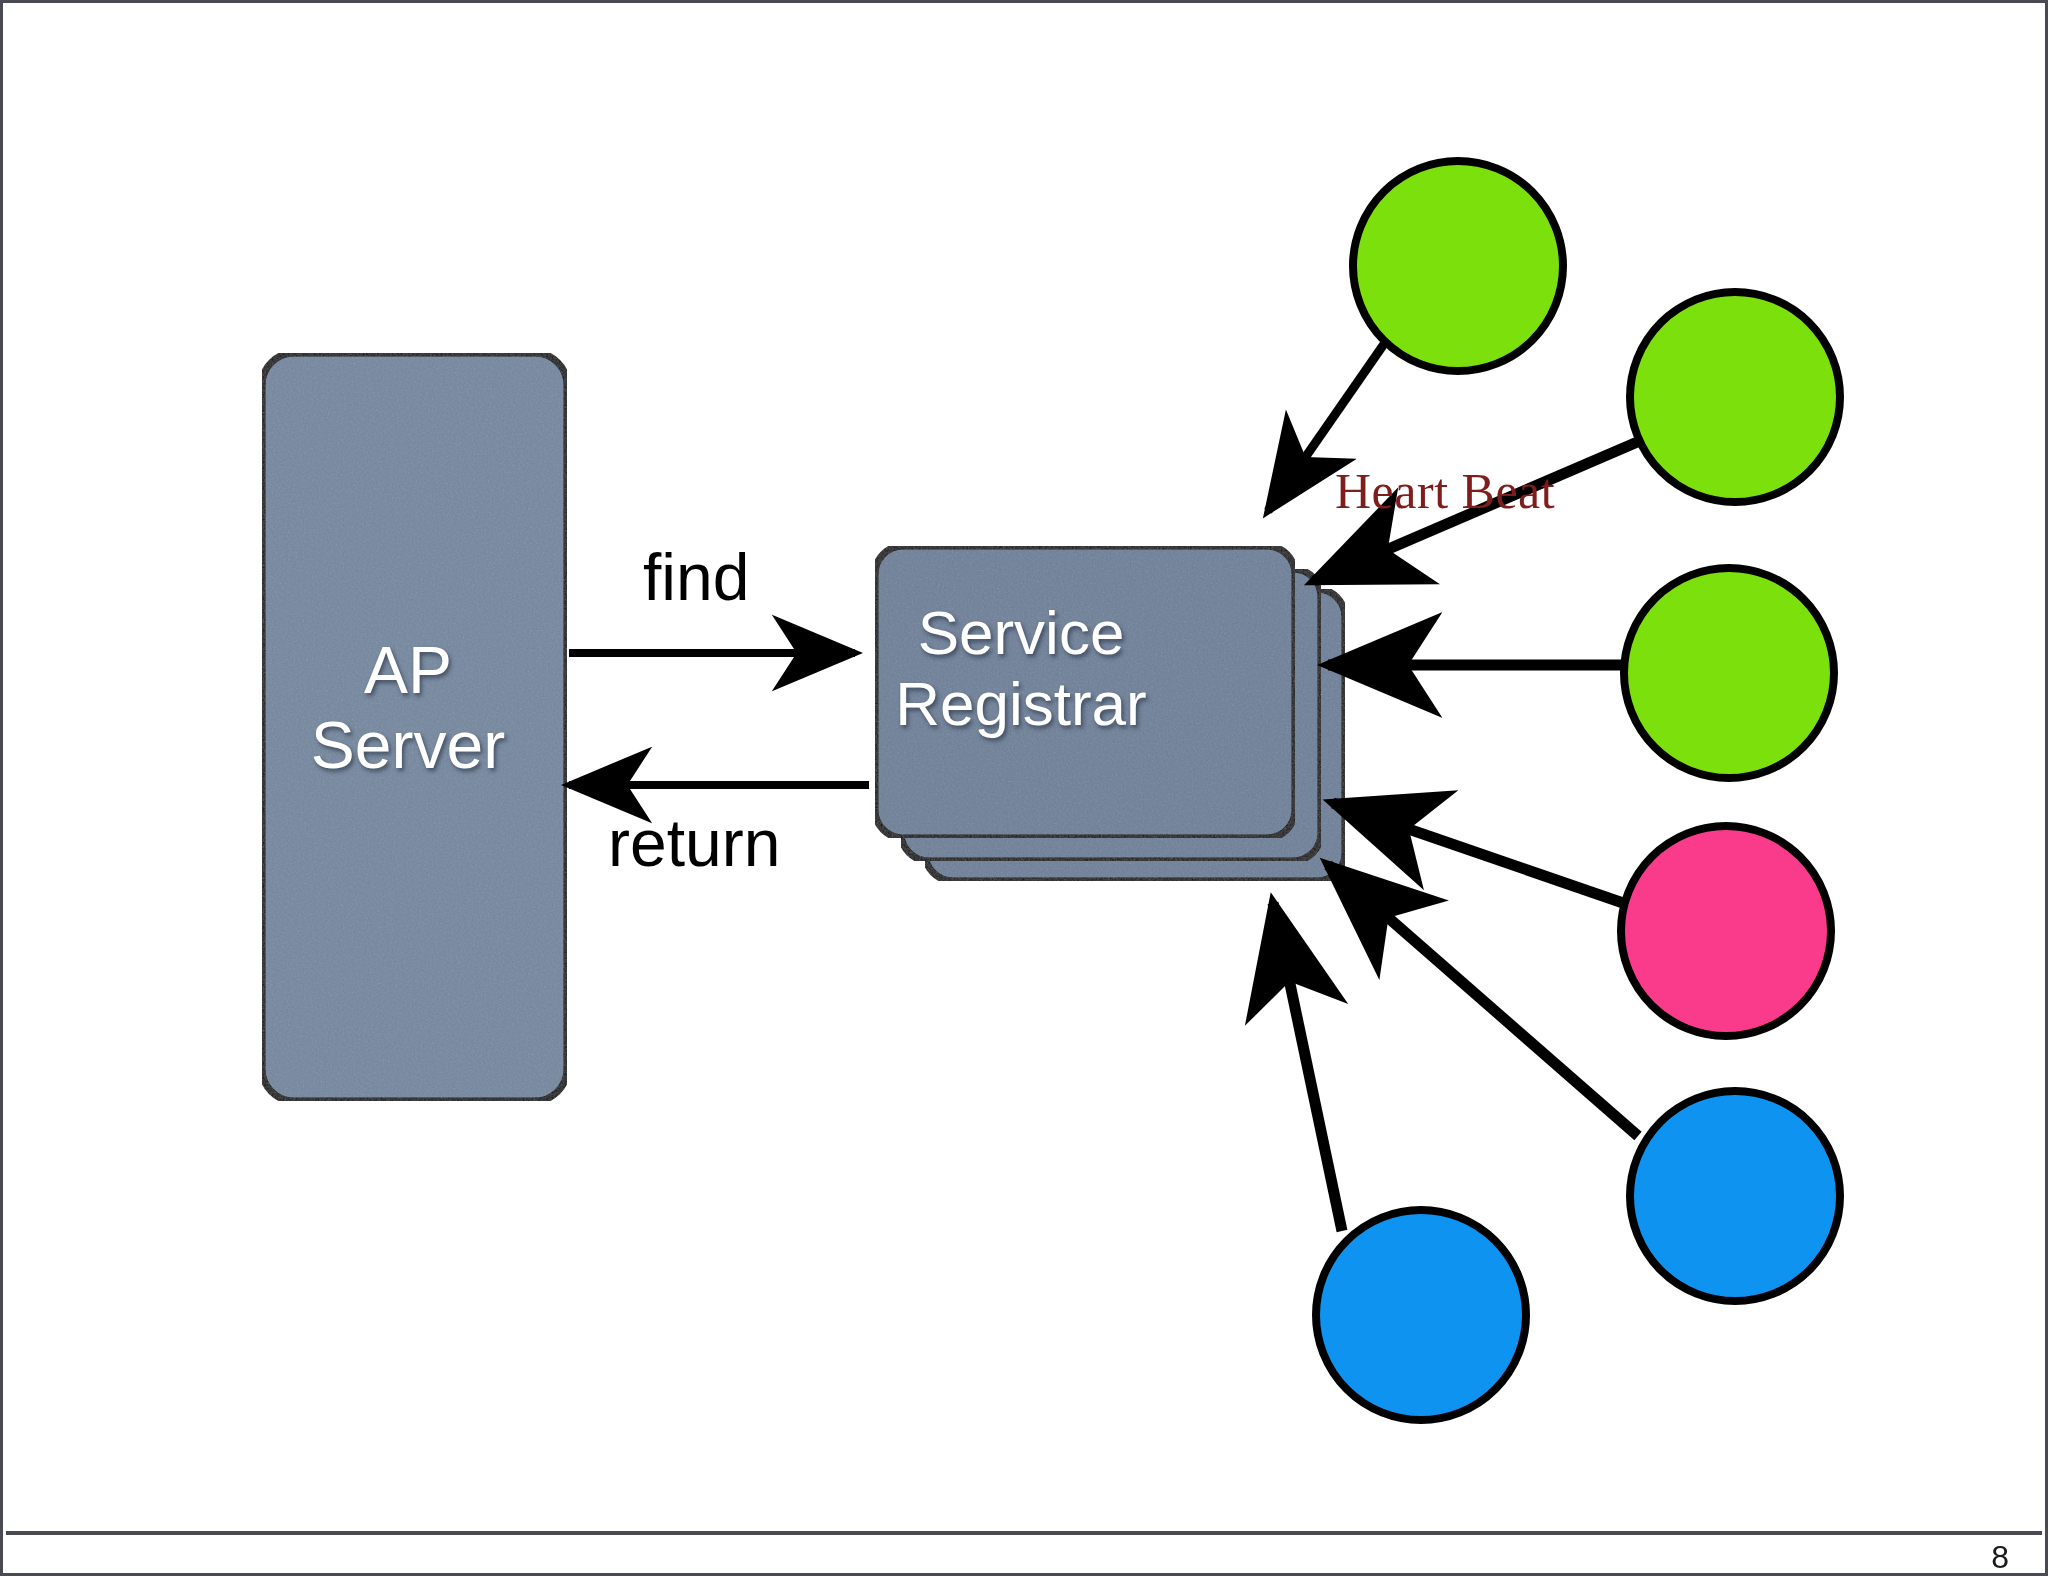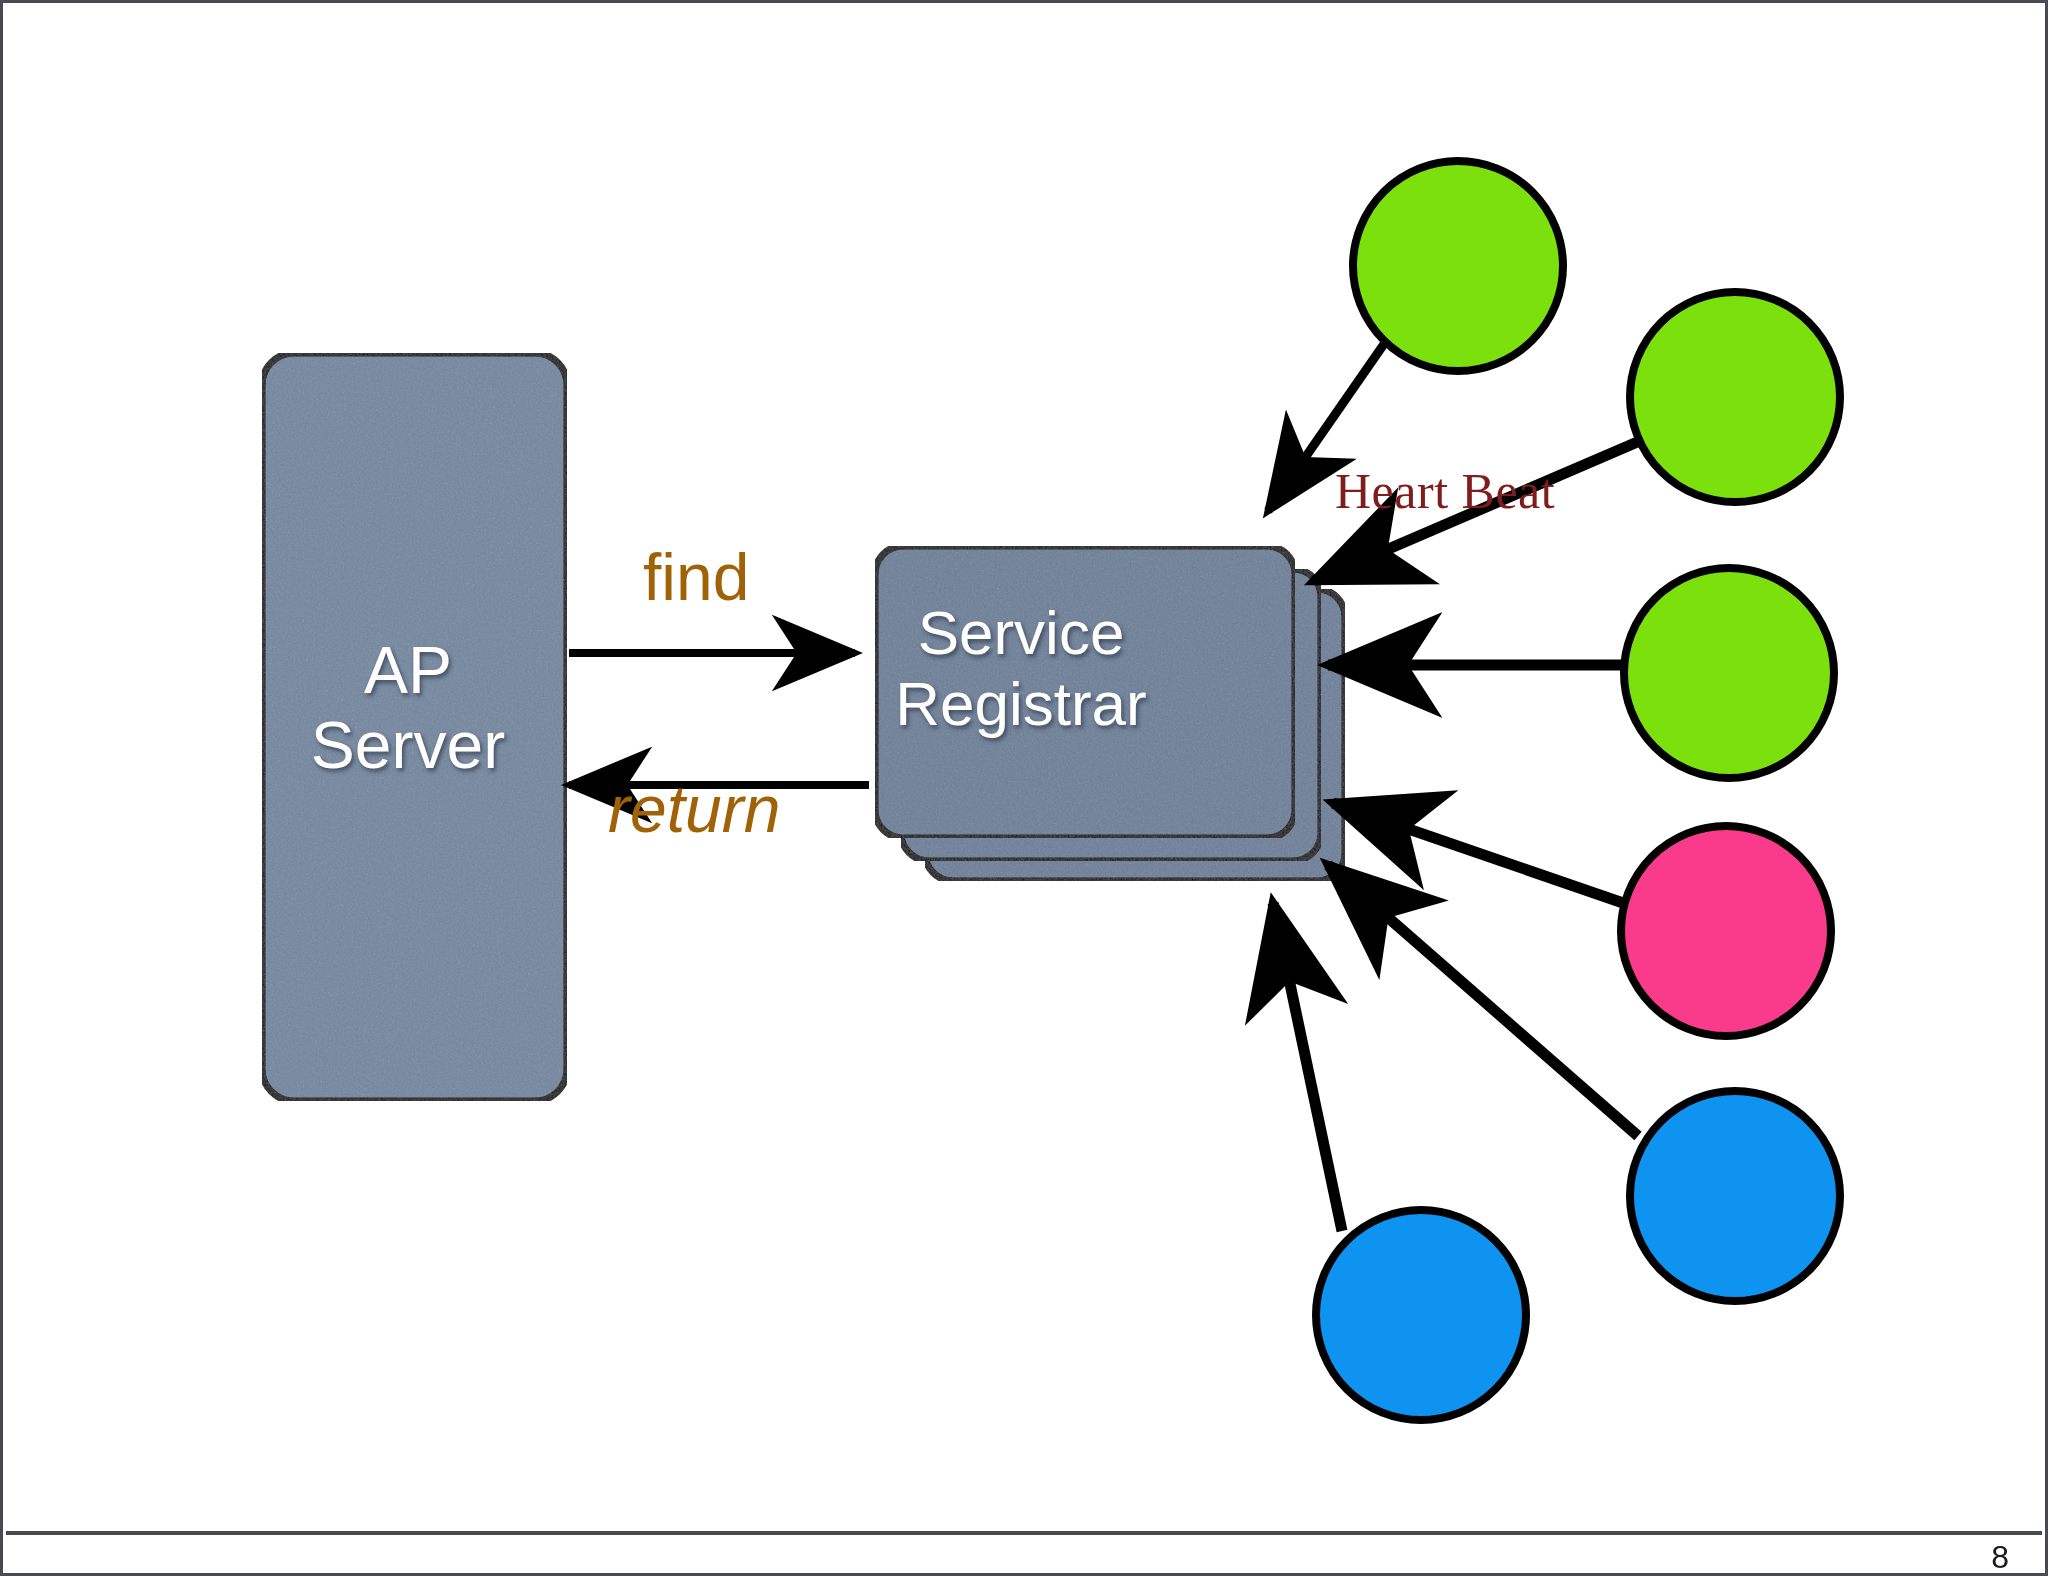--- a/index.html
+++ b/index.html
@@ -34,21 +34,21 @@
   }
 
   
   .lbl {
     position: absolute;
     white-space: nowrap;
     line-height: 1.05;
   }
 
   .lbl-black {
-    color: #a16207;
+    color: #000000;
     font-family: "Liberation Sans", sans-serif;
     font-weight: 400;
   }
 
   .lbl-red {
     color: #7f1d1d;
     font-family: Liberation Serif, serif;
     font-weight: 400;
   }
 
@@ -79,23 +79,22 @@
   }
 
   #find-label {
     left: 640px;
     top: 540px;
     font-size: 66px;
   }
 
   #return-label {
     left: 605px;
-    top: 772px;
+    top: 806px;
     font-size: 66px;
-    font-style: italic;
   }
 
   #heartbeat-label {
     left: 1332px;
     top: 462px;
     font-size: 50px;
     letter-spacing: 0.5px;
   }
 
   

